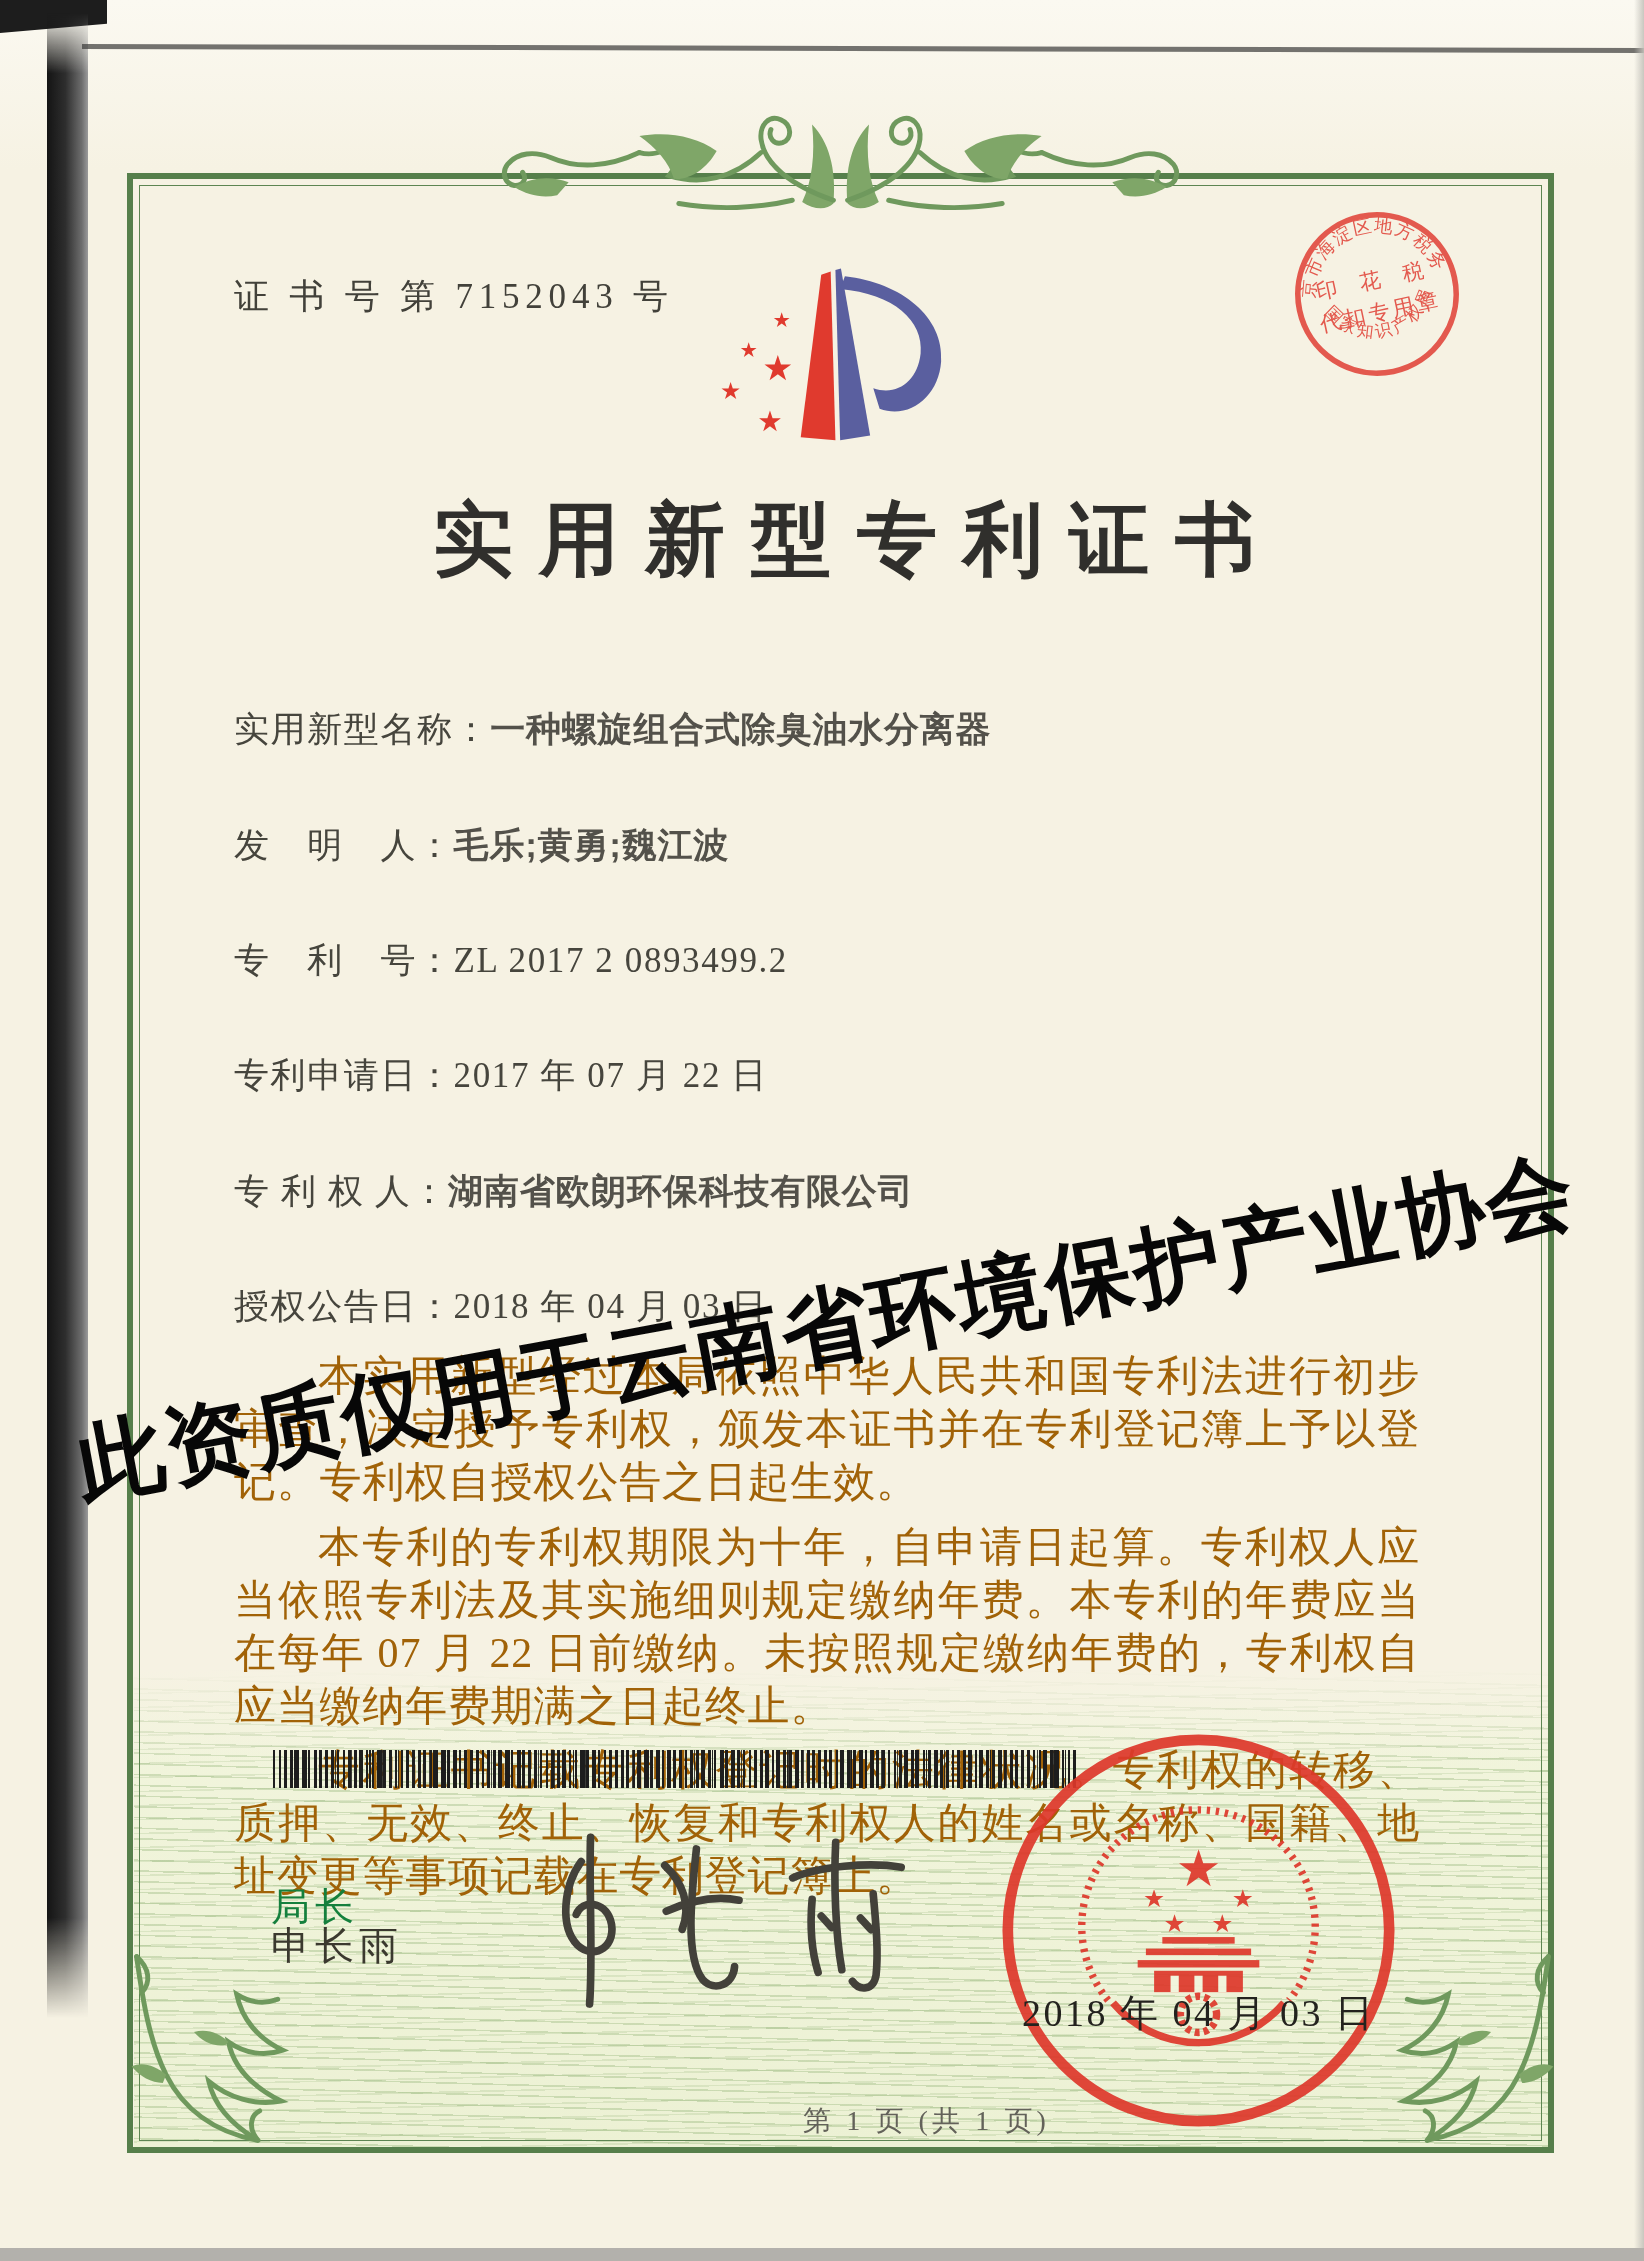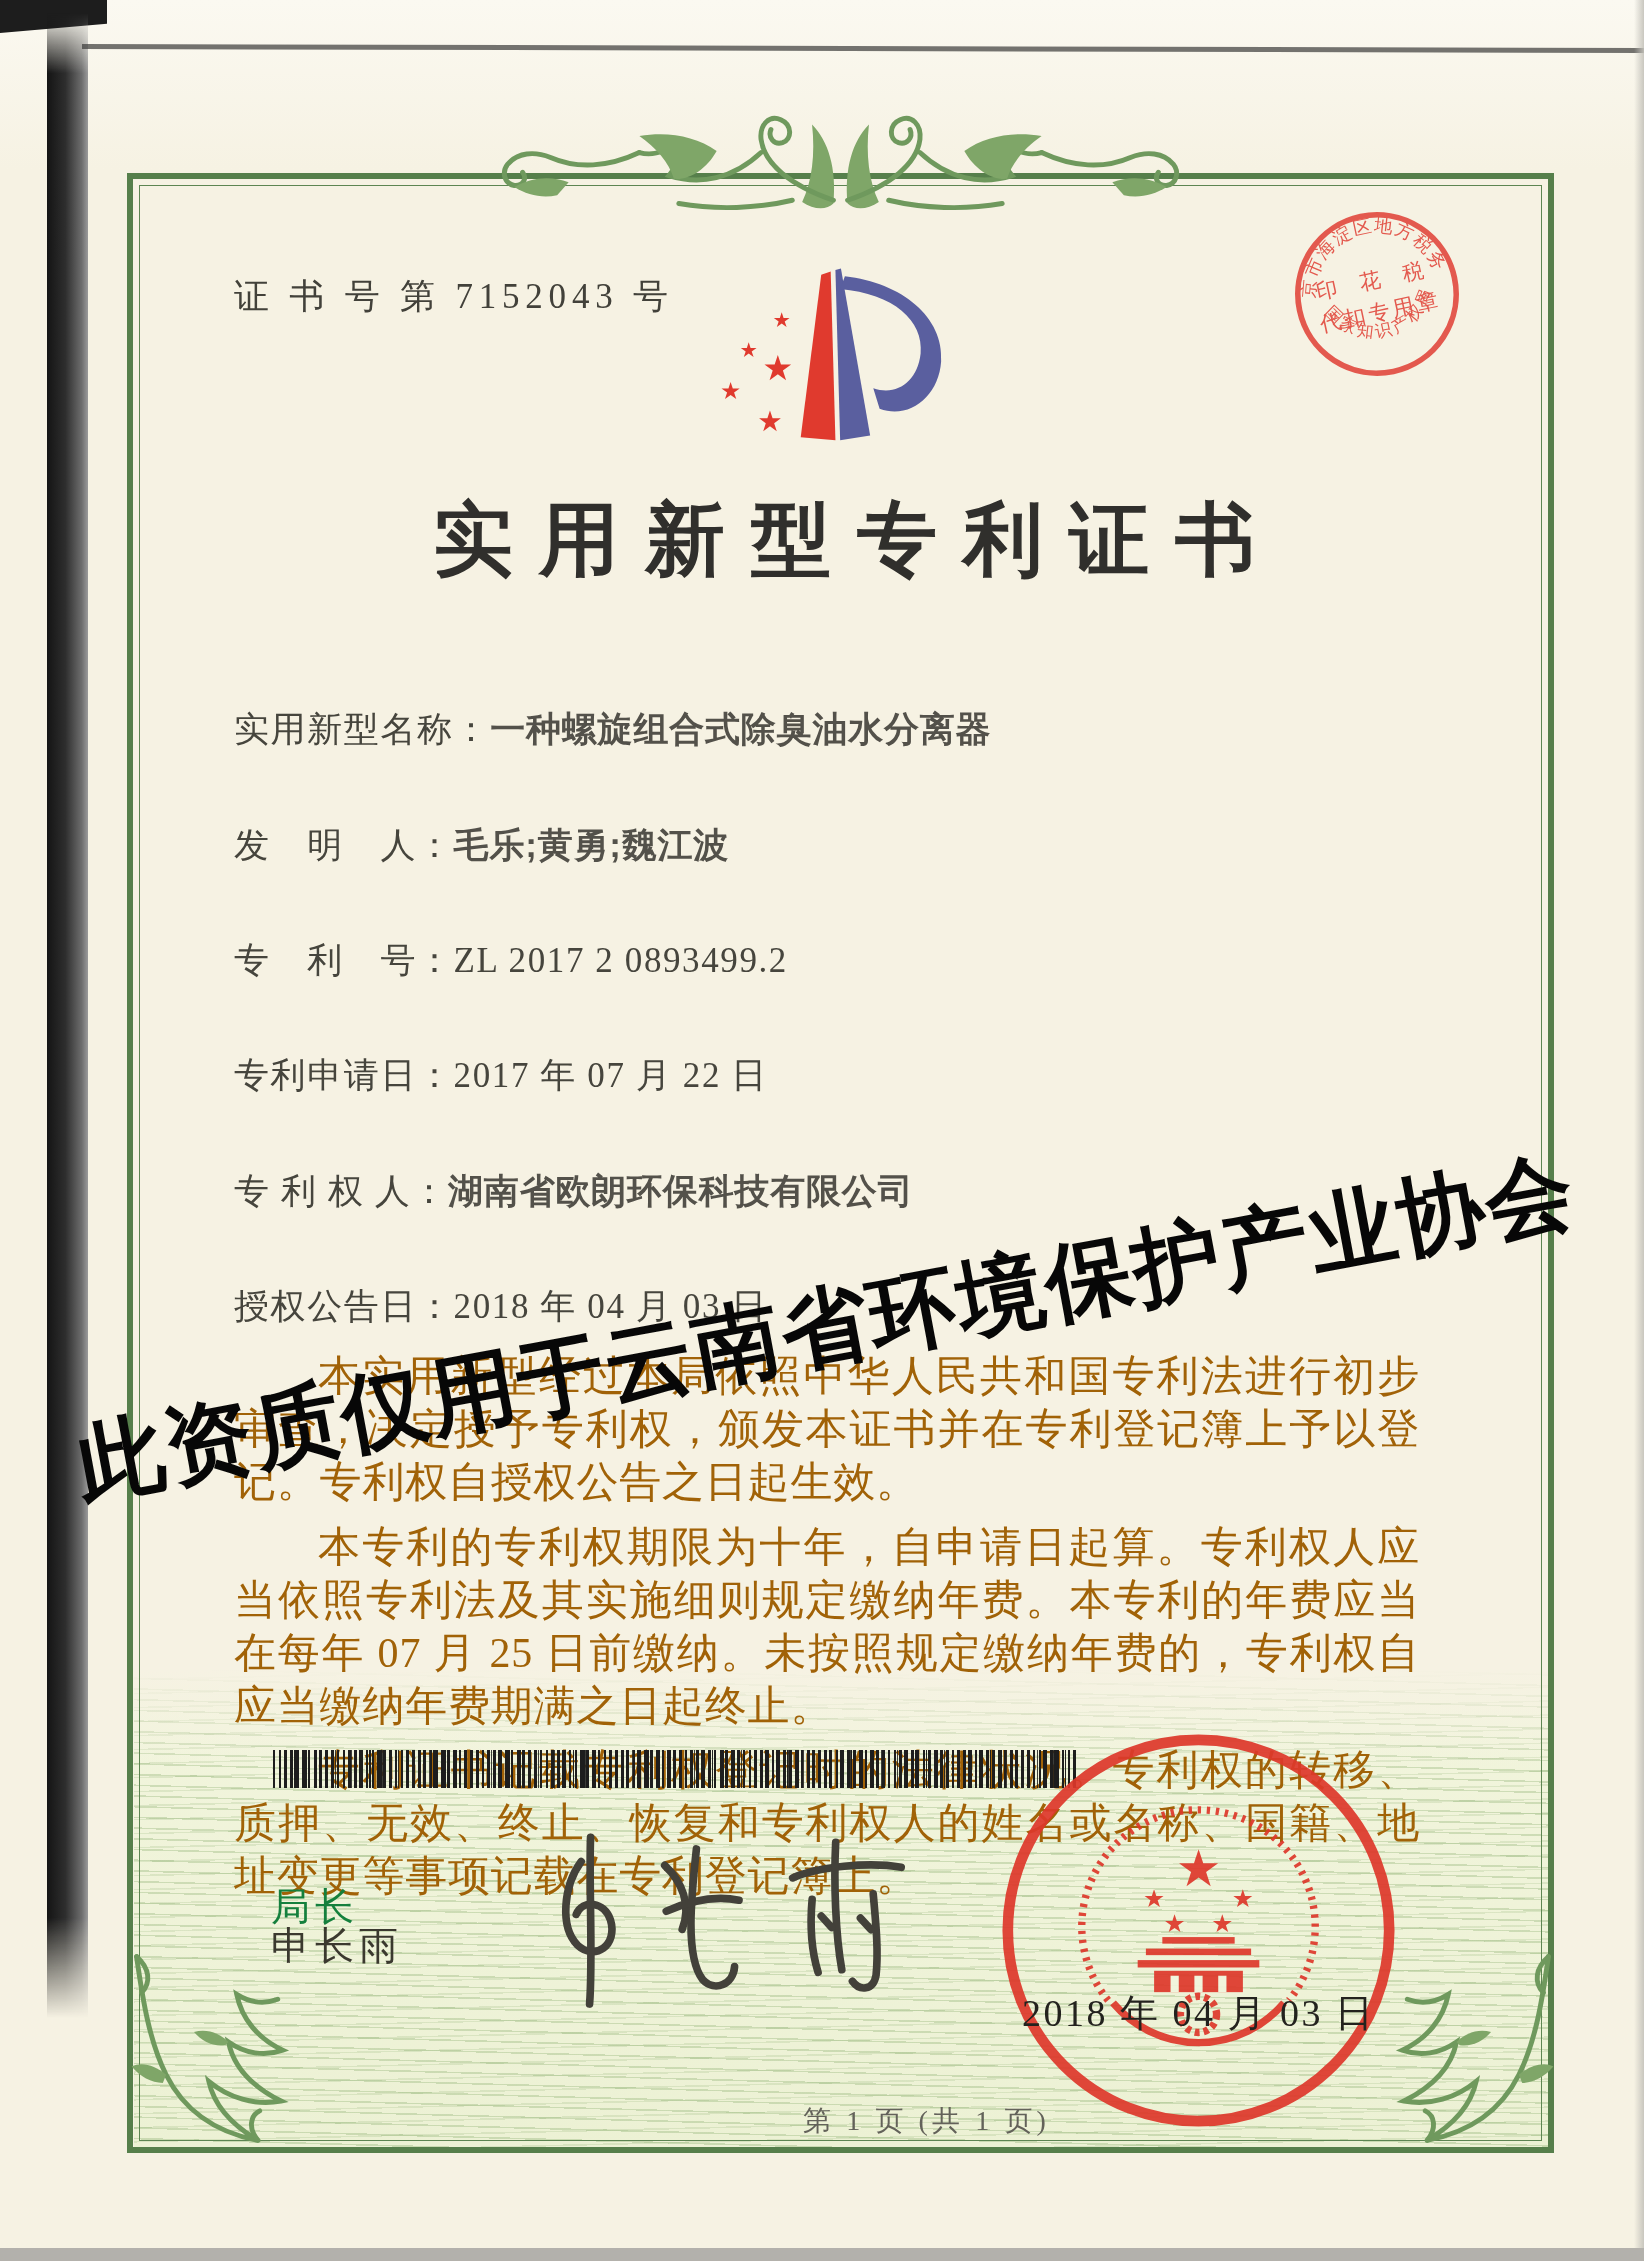--- a/index.html
+++ b/index.html
@@ -183,21 +183,21 @@
       <span class="fvalue sans">湖南省欧朗环保科技有限公司</span>
     </div>
     <div class="frow">
       <span class="flabel">授权公告日：</span>
       <span class="fvalue">2018 年 04 月 03 日</span>
     </div>
   </div>
 
   <div class="body-text">
     <p>本实用新型经过本局依照中华人民共和国专利法进行初步审查，决定授予专利权，颁发本证书并在专利登记簿上予以登记。专利权自授权公告之日起生效。</p>
-    <p>本专利的专利权期限为十年，自申请日起算。专利权人应当依照专利法及其实施细则规定缴纳年费。本专利的年费应当在每年 07 月 25 日前缴纳。未按照规定缴纳年费的，专利权自应当缴纳年费期满之日起终止。</p>
+    <p>本专利的专利权期限为十年，自申请日起算。专利权人应当依照专利法及其实施细则规定缴纳年费。本专利的年费应当在每年 07 月 22 日前缴纳。未按照规定缴纳年费的，专利权自应当缴纳年费期满之日起终止。</p>
     <p>专利证书记载专利权登记时的法律状况。专利权的转移、质押、无效、终止、恢复和专利权人的姓名或名称、国籍、地址变更等事项记载在专利登记簿上。</p>
   </div>
 
   <div class="barcode"></div>
 
   <div class="sig-role">局长</div>
   <div class="sig-name">申长雨</div>
 
   <svg class="signature" viewBox="0 0 460 210" fill="none" stroke="#43413a" stroke-width="9" stroke-linecap="round">
     <path d="M52,34 C30,62 24,110 44,132 C64,152 92,134 84,104 C78,82 52,78 44,96"></path>

